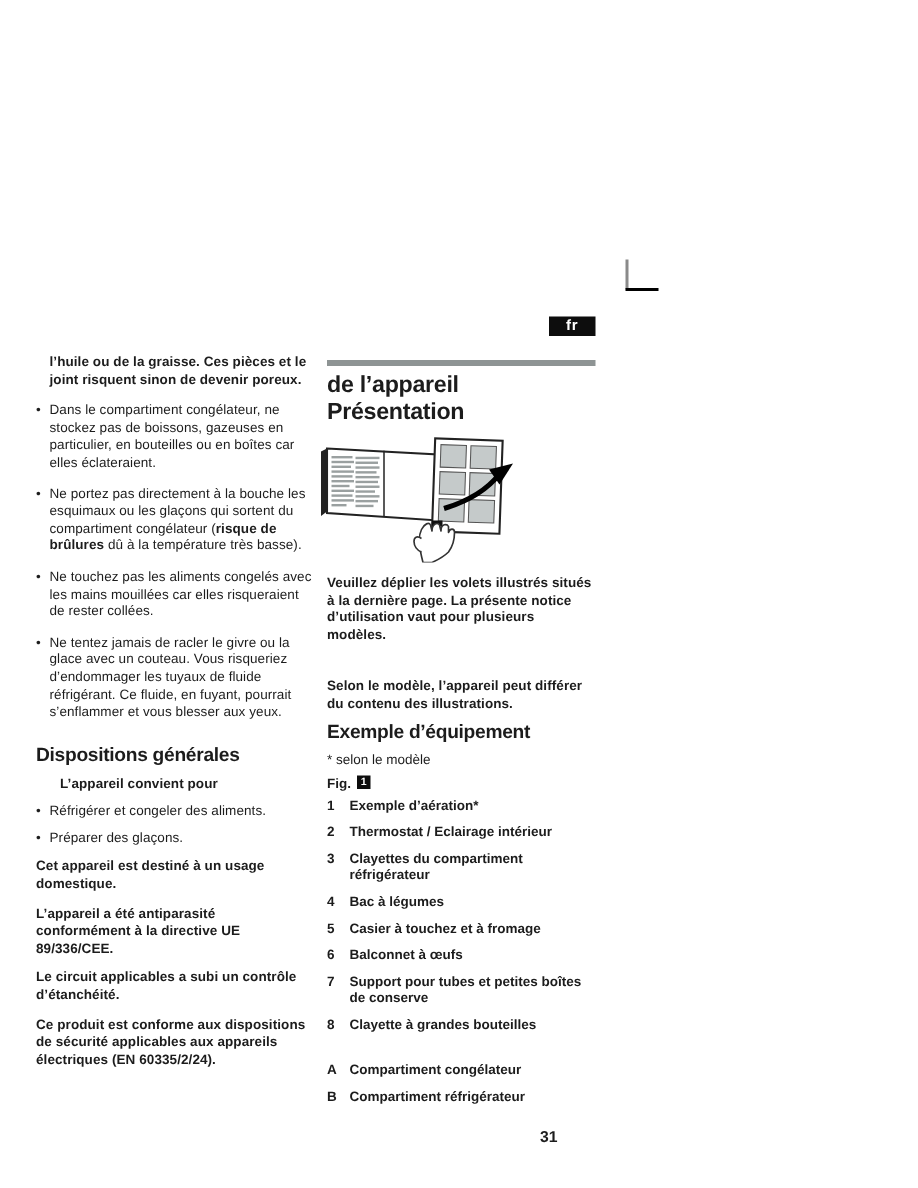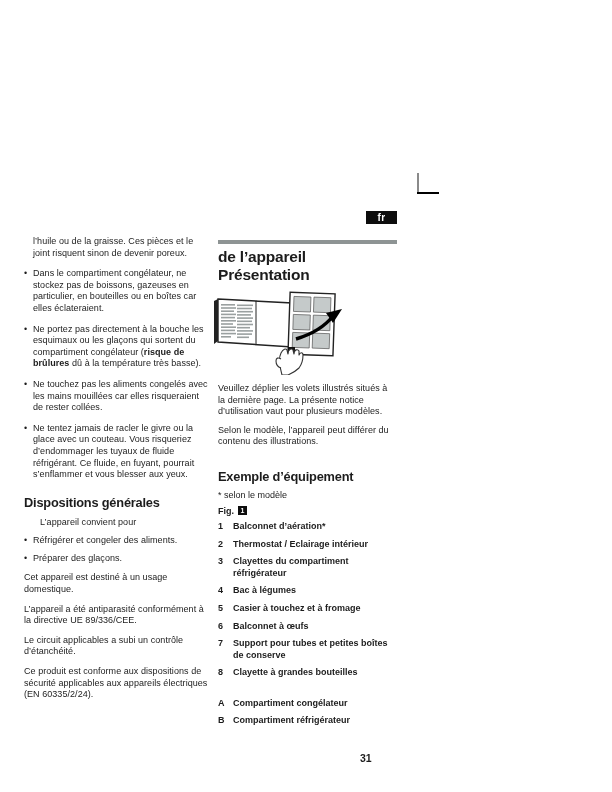--- a/index.html
+++ b/index.html
@@ -14,21 +14,21 @@
   
   .lang-tag {
     position:absolute; left:366px; top:211px; width:31px; height:13px;
     background:#0d0d0d; color:#fff; font-size:10px; font-weight:bold;
     text-align:center; line-height:13px; letter-spacing:0.5px;
   }
   
   .col-left  { position:absolute; left:24px;  top:236px; width:184px; }
   .col-right { position:absolute; left:218px; top:240px; width:179px; }
   .body-text { font-size:9px; line-height:11.6px; letter-spacing:0.05px; }
-  p.body-text { margin-top:8px; }
+  p.body-text { margin-top:8px;font-weight:bold; }
   .intro { padding-left:9px; margin-top:0 !important; }
   
   .bullet { display:flex; margin-top:9px; }
   .bullet .dot { width:9px; flex:0 0 9px; }
   .bullet .btxt { flex:1; }
   .bold { font-weight:bold; }
   
   .h-section { font-size:12.8px; font-weight:bold; letter-spacing:-0.2px; margin-top:14px; }
   .h-main { font-size:15.5px; font-weight:bold; line-height:17.5px; letter-spacing:-0.2px; }
   .rule-bar { width:179px; height:4px; background:#8e9494; }
@@ -162,35 +162,35 @@
       </g>
 
       <g fill="#fff" stroke="#333" stroke-width="1.1" stroke-linejoin="round">
         <rect x="76" y="58" width="7" height="4" fill="#111" stroke="none"></rect>
         <path d="M70,86 C68,78 66,70 69,64 C71,60 74,59 75,61 L76,65 C76,60 80,59 81,61 L82,65 C82,60 86,60 87,62 L87,66 C88,63 91,63 91,66 C91,71 90,75 87,79 C83,83 78,85 76,86 Z"></path>
         <path d="M69,70 C66,68 64,69 64,72 C64,75 66,78 69,79"></path>
       </g>
     </svg>
 
     <p class="body-text">Veuillez déplier les volets illustrés situés à la dernière page. La présente notice d’utilisation vaut pour plusieurs modèles.</p>
-    <p class="body-text" style="margin-top:7px;">Selon le modèle, l’appareil peut différer du contenu des illustrations.</p>
-
-    <h2 class="h-section" style="margin-top:21px;">Exemple d’équipement</h2>
+    <p class="body-text" style="margin-top:23px;">Selon le modèle, l’appareil peut différer du contenu des illustrations.</p>
+
+    <h2 class="h-section" style="margin-top:4px;">Exemple d’équipement</h2>
 
     <div class="note">* selon le modèle</div>
 
     <div class="figline">
       <span>Fig.</span>
       <span class="figsquare">1</span>
     </div>
 
     <div>
       <div class="eq-row" style="margin-top:5px;">
         <span class="key">1</span>
-        <span class="lbl">Balconnet d’aération*</span>
+        <span class="lbl">Exemple d’aération*</span>
       </div>
       <div class="eq-row">
         <span class="key">2</span>
         <span class="lbl">Thermostat / Eclairage intérieur</span>
       </div>
       <div class="eq-row">
         <span class="key">3</span>
         <span class="lbl">Clayettes du compartiment réfrigérateur</span>
       </div>
       <div class="eq-row">

